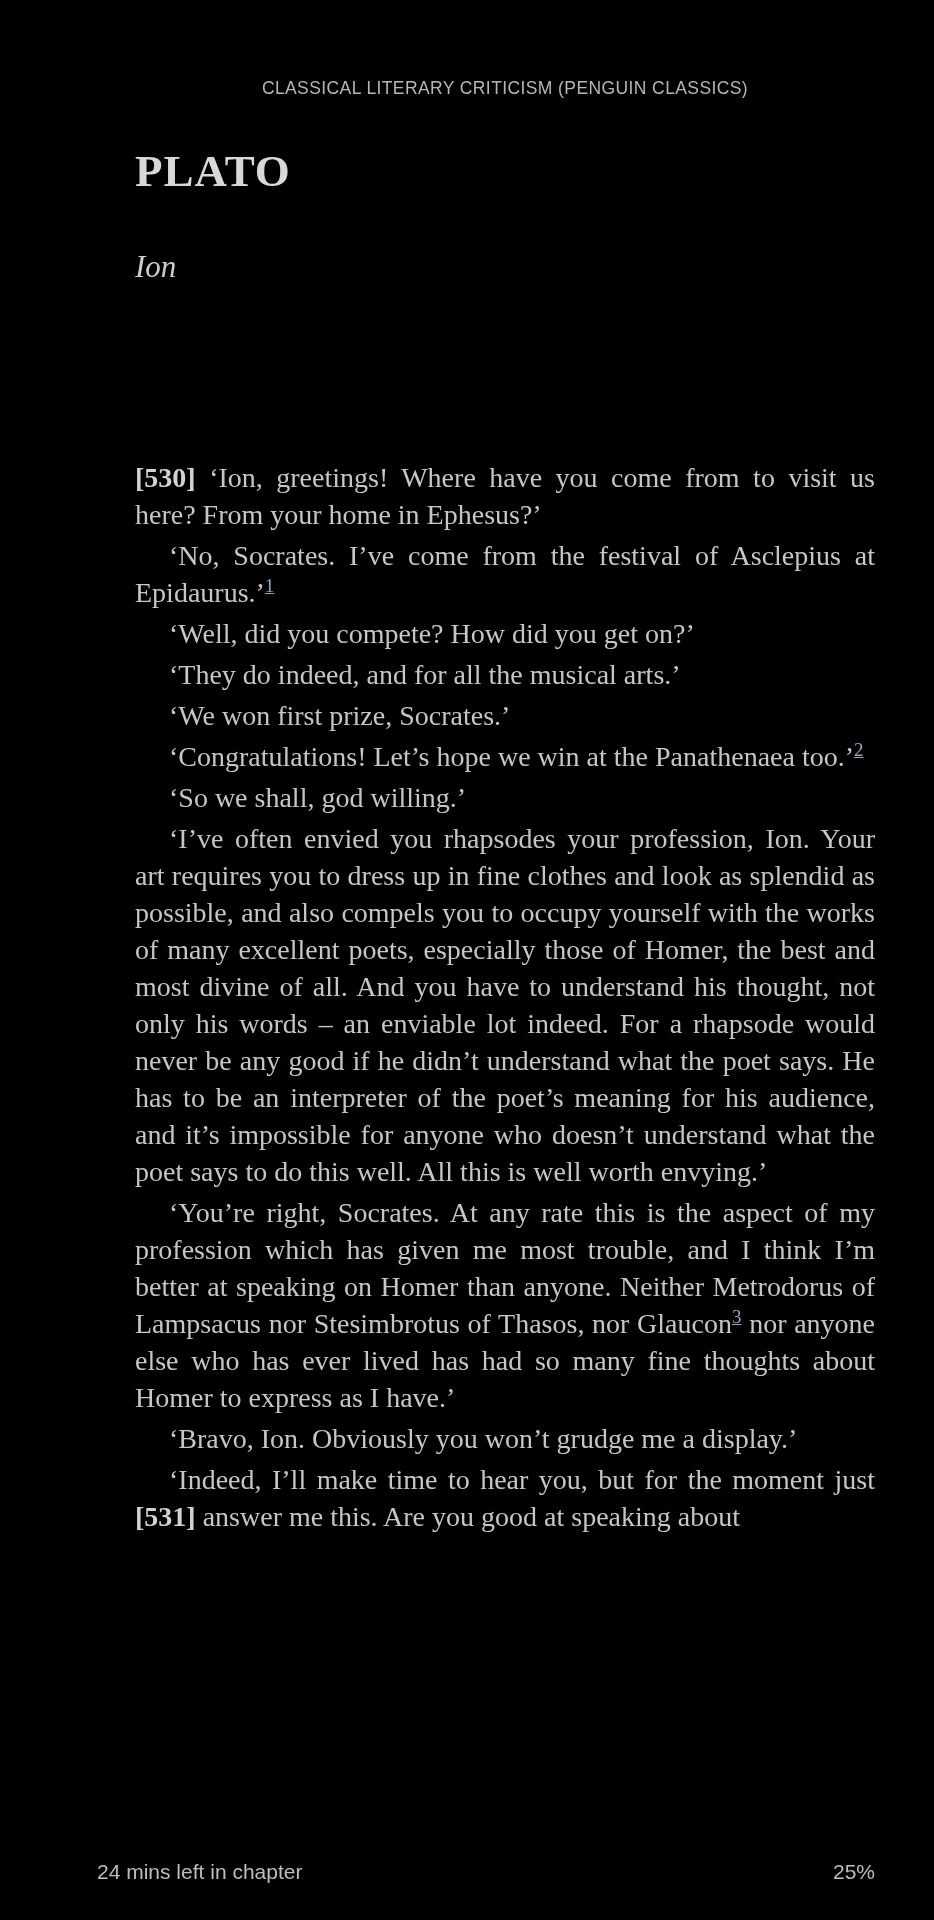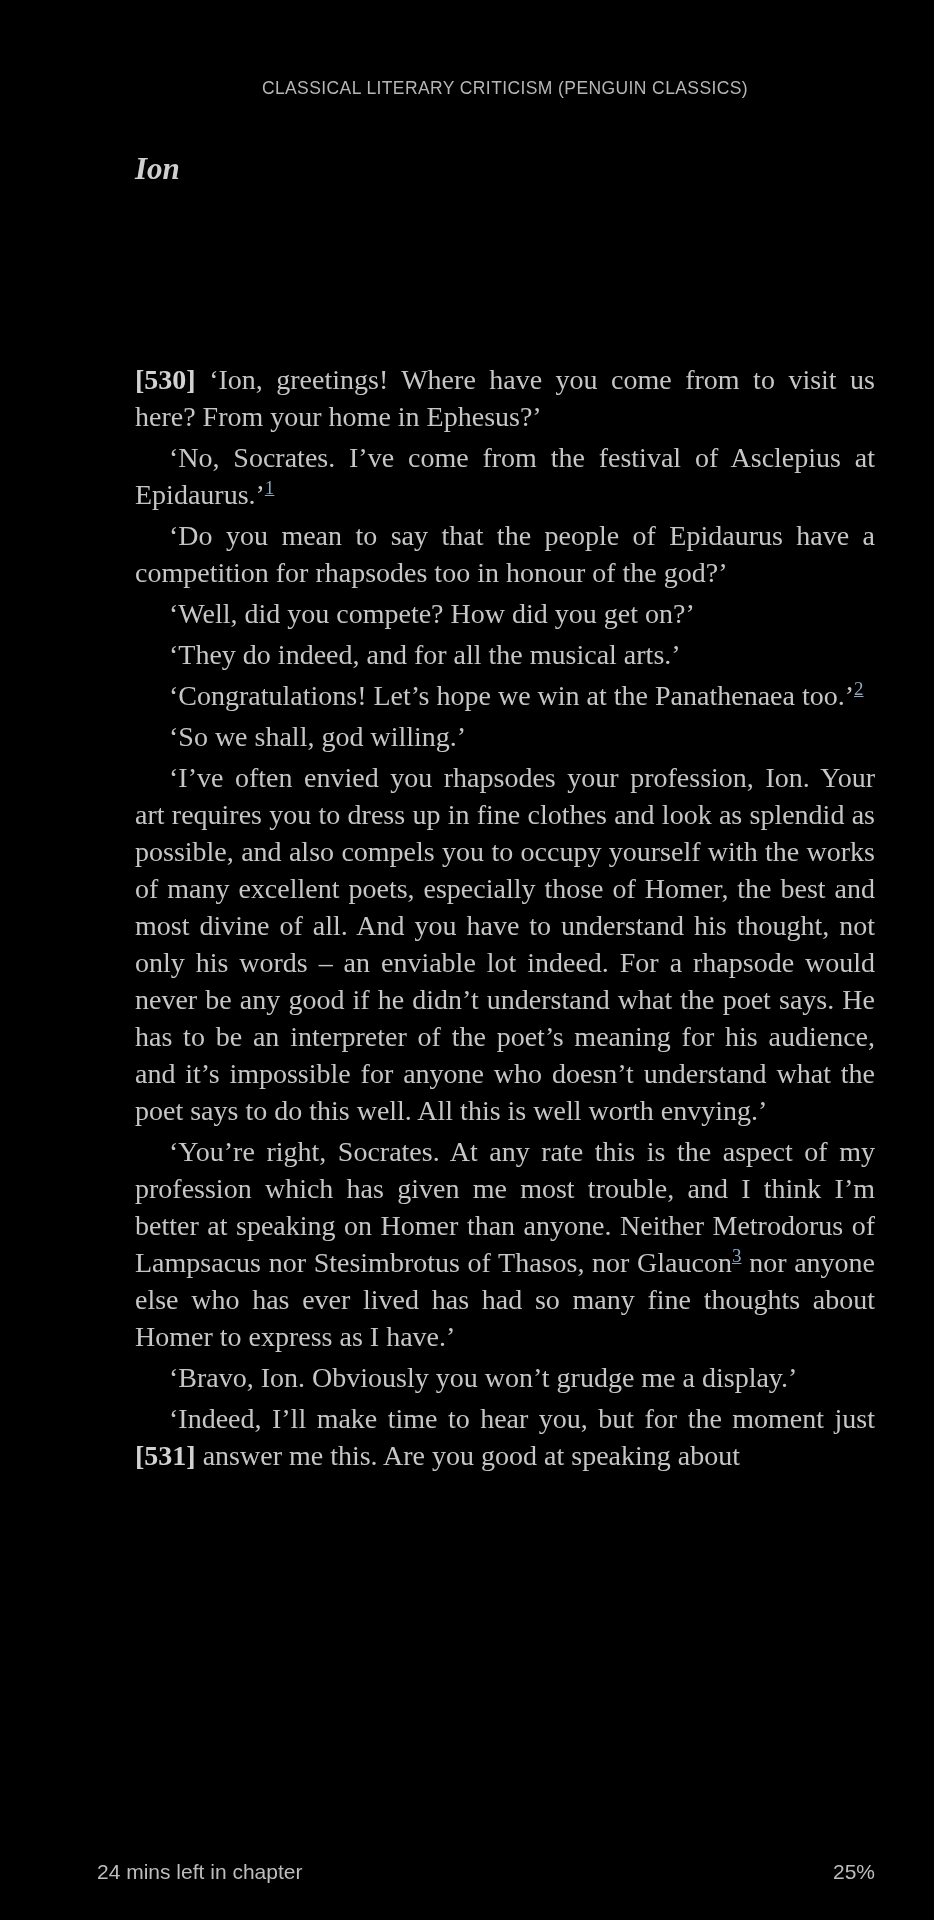--- a/index.html
+++ b/index.html
@@ -30,21 +30,20 @@
     letter-spacing: 1px;
     color: #d8d8d8;
   }
 
   .chapter-title {
     margin: 52px 97px 0 97px;
     font-family: "Liberation Serif", serif;
     font-style: italic;
     font-size: 31px;
     color: #cfcfcf;
-    font-weight: bold;
   }
 
   .body-text {
     margin-top: 170px;
     max-height: 1372px;
     overflow: hidden;
     color: #c6c6c6;
     font-size: 28px;
     line-height: 37px;
     text-align: justify;
@@ -74,29 +73,30 @@
     color: #bdbdbd;
   }
 </style>
 </head>
 <body>
 
 <div class="page">
 
   <div class="book-header">CLASSICAL LITERARY CRITICISM (PENGUIN CLASSICS)</div>
 
+  <div class="author">PLATO</div>
 
   <div class="chapter-title">Ion</div>
 
   <div class="col body-text">
       <p class=""><span class="bold">[530]</span><span class=""> ‘Ion, greetings! Where have you come from to visit us here? From your home in Ephesus?’</span></p>
       <p class="indent"><span class="">‘No, Socrates. I’ve come from the festival of Asclepius at Epidaurus.’</span><a class="footnote-link">1</a></p>
-      <p class="indent"><span class="">‘Do you mean to say that the people of Epidaurus have a competition for rhapsodes too in honour of the god?’</span></p>
       <p class="indent"><span class="">‘Well, did you compete? How did you get on?’</span></p>
       <p class="indent"><span class="">‘They do indeed, and for all the musical arts.’</span></p>
+      <p class="indent"><span class="">‘We won first prize, Socrates.’</span></p>
       <p class="indent"><span class="">‘Congratulations! Let’s hope we win at the Panathenaea too.’</span><a class="footnote-link">2</a></p>
       <p class="indent"><span class="">‘So we shall, god willing.’</span></p>
       <p class="indent"><span class="">‘I’ve often envied you rhapsodes your profession, Ion. Your art requires you to dress up in fine clothes and look as splendid as possible, and also compels you to occupy yourself with the works of many excellent poets, especially those of Homer, the best and most divine of all. And you have to understand his thought, not only his words – an enviable lot indeed. For a rhapsode would never be any good if he didn’t understand what the poet says. He has to be an interpreter of the poet’s meaning for his audience, and it’s impossible for anyone who doesn’t understand what the poet says to do this well. All this is well worth envying.’</span></p>
       <p class="indent"><span class="">‘You’re right, Socrates. At any rate this is the aspect of my profession which has given me most trouble, and I think I’m better at speaking on Homer than anyone. Neither Metrodorus of Lampsacus nor Stesimbrotus of Thasos, nor Glaucon</span><a class="footnote-link">3</a><span class=""> nor anyone else who has ever lived has had so many fine thoughts about Homer to express as I have.’</span></p>
       <p class="indent"><span class="">‘Bravo, Ion. Obviously you won’t grudge me a display.’</span></p>
       <p class="indent"><span class="">‘Indeed, I’ll make time to hear you, but for the moment just </span><span class="bold">[531]</span><span class=""> answer me this. Are you good at speaking about</span></p>
     </div>
 
   <div class="footer">
     <span>24 mins left in chapter</span>

